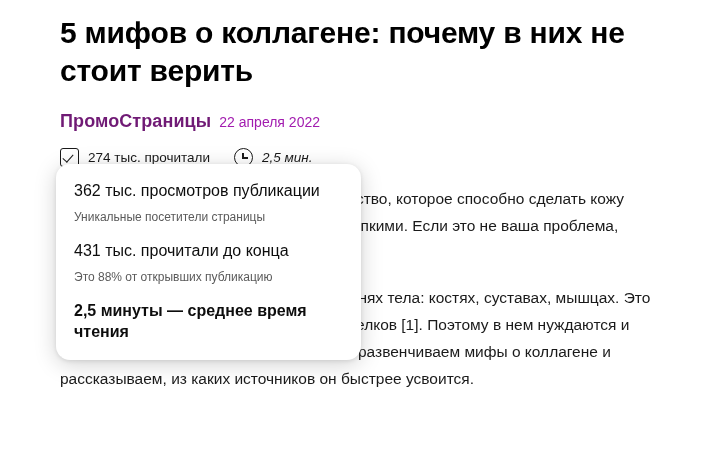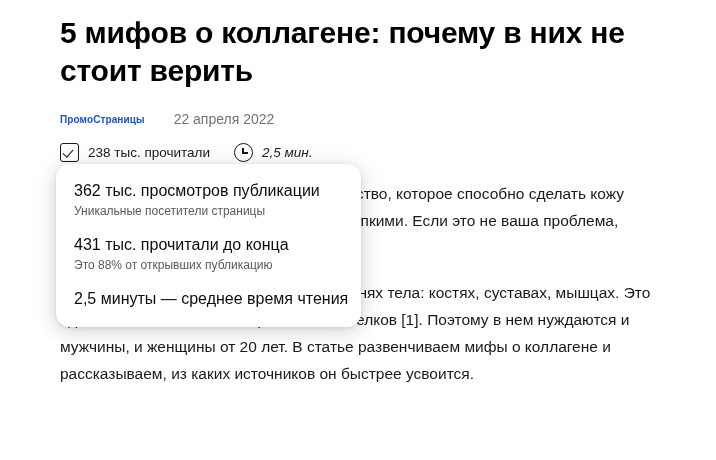--- a/index.html
+++ b/index.html
@@ -37,29 +37,29 @@
     margin: 0 0 0 0;
     width: 590px;
   }
   .meta-row {
     display: flex;
     align-items: center;
     margin-top: 21px;
     font-size: 14px;
   }
   .meta-source {
-    color: #1d4ed8;
-    font-size: 10px;
+    color: #701a75;
+    font-size: 18px;
     font-weight: bold;
     letter-spacing: 0.1px;
   }
   .meta-date {
-    color: #737373;
+    color: #a21caf;
     font-size: 14px;
-    margin-left: 29px;
+    margin-left: 8px;
   }
   .stats-row {
     display: flex;
     align-items: center;
     margin-top: 16px;
     font-size: 13.5px;
     color: #222222;
   }
   .stat {
     display: flex;
@@ -141,51 +141,52 @@
     border-radius: 14px;
     box-shadow: 0 4px 22px rgba(0,0,0,0.18), 0 1px 4px rgba(0,0,0,0.10);
     padding: 16px 6px 18px 18px;
     box-sizing: border-box;
   }
   .tip-item {
     margin-bottom: 15px;
   }
   .tip-item:last-child {
     margin-bottom: 0;
+    font-weight: bold;
   }
   .tip-main {
     font-size: 16px;
     line-height: 21px;
     color: #0d0d0d;
   }
   .tip-sub {
     font-size: 12px;
     line-height: 16px;
     color: #5a5a5a;
-    margin-top: 2px;
+    margin-top: 8px;
   }
 </style>
 </head>
 <body>
 
 <div class="page">
 
   <div class="article">
 
     <h1 class="title">5 мифов о коллагене: почему в них не стоит верить</h1>
 
     <div class="meta-row">
       <span class="meta-source">ПромоСтраницы</span>
       <span class="meta-date">22 апреля 2022</span>
     </div>
 
     <div class="stats-row">
       <div class="stat">
         <span class="icon-check"></span>
-        <span class="stat-label">238 тыс. прочитали</span>
+        <span class="stat-label">274 тыс. прочитали</span>
       </div>
       <div class="stat">
         <span class="icon-clock"></span>
         <span class="stat-label">2,5 мин.</span>
       </div>
     </div>
 
     <div class="body-text">
       <p>Многие воспринимают коллаген как средство, которое способно сделать кожу гладкой, волосы блестящими, а ногти крепкими. Если это не ваша проблема, коллаген вам не нужен.</p>
       <p>На самом деле коллаген есть во всех тканях тела: костях, суставах, мышцах. Это один из самых основных строительных белков [1]. Поэтому в нем нуждаются и мужчины, и женщины от 20 лет. В статье развенчиваем мифы о коллагене и рассказываем, из каких источников он быстрее усвоится.</p>

